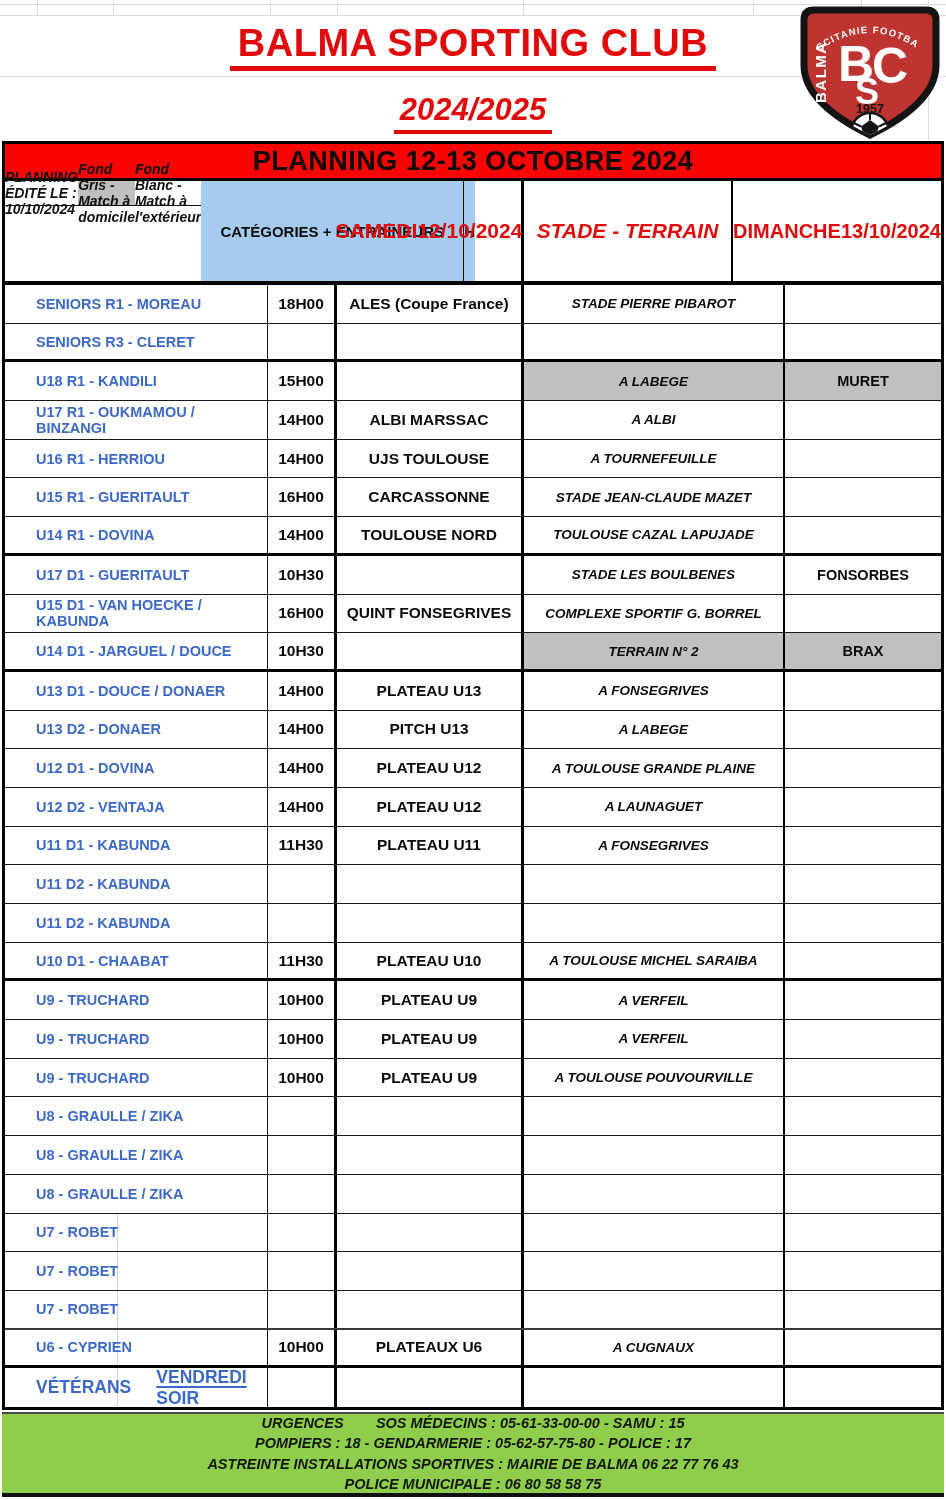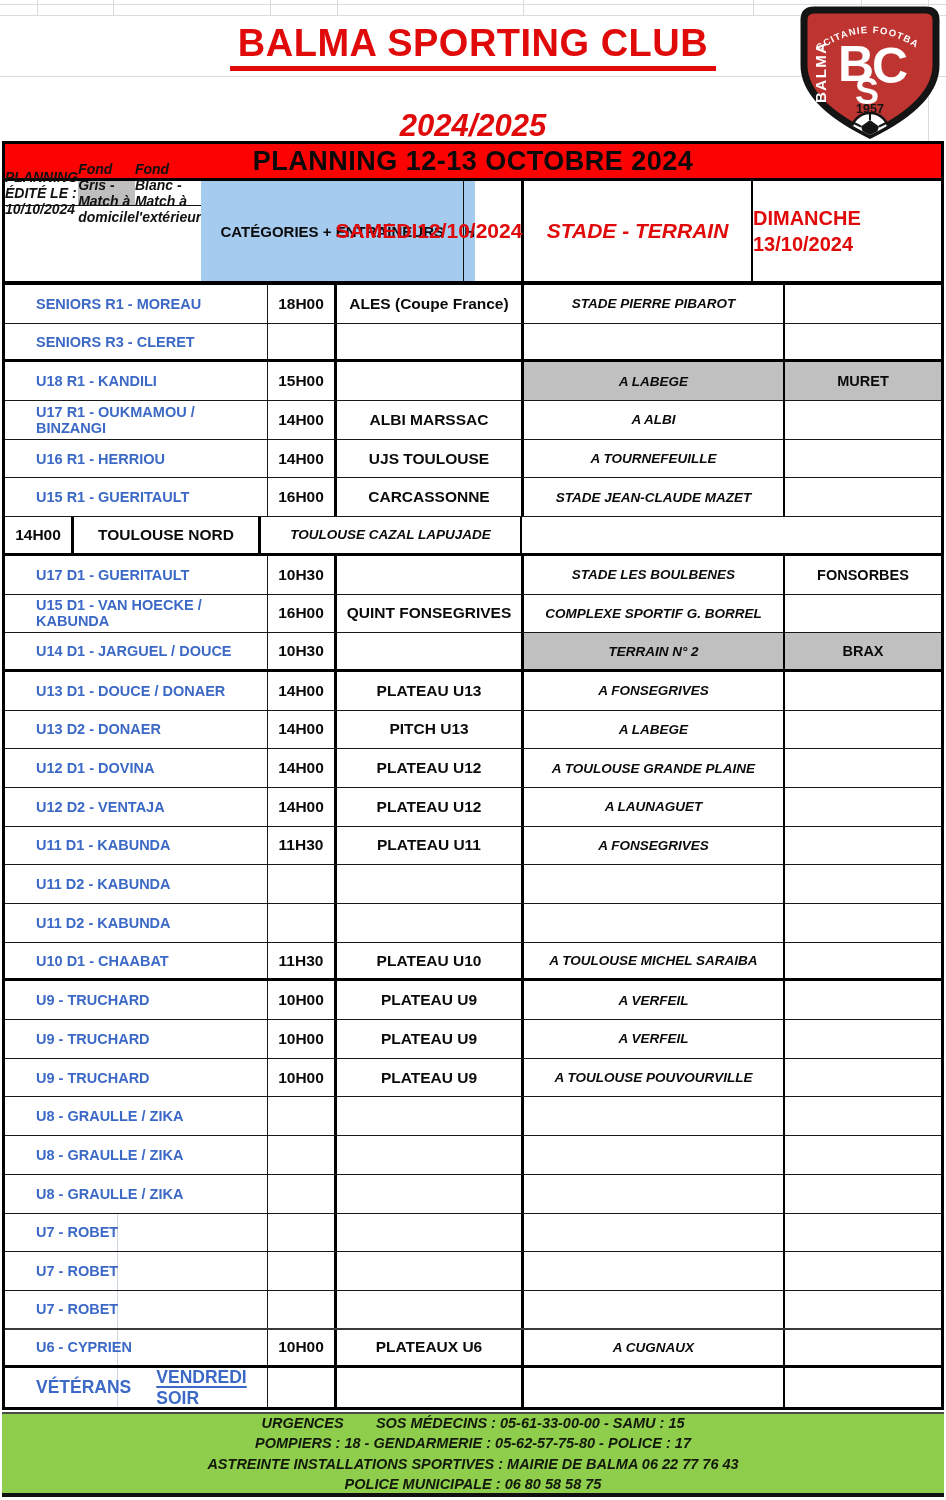--- a/index.html
+++ b/index.html
@@ -8,21 +8,21 @@
   .page{position:absolute;inset:0;background:#fff;}
 
   
   .gh{position:absolute;left:0;right:0;height:1px;background:#dcdcdc;}
   .gv{position:absolute;top:0;width:1px;background:#dcdcdc;}
 
   
   .title-wrap{position:absolute;top:22px;left:0;width:946px;text-align:center;}
   .title-text{display:inline-block;font-size:38px;font-weight:bold;color:#e00a0a;
               letter-spacing:.5px;border-bottom:5px solid #e00a0a;padding:0 8px 1px;}
-  .season-wrap{position:absolute;top:108px;left:0;width:946px;text-align:center;}
+  .season-wrap{position:absolute;top:92px;left:0;width:946px;text-align:center;}
   .season-text{display:inline-block;font-size:31px;font-weight:bold;font-style:italic;color:#e00a0a;
                border-bottom:4px solid #e00a0a;padding:0 6px 2px;}
   .logo{position:absolute;left:796px;top:4px;width:148px;height:138px;}
 
   
   .main{position:absolute;top:141px;left:2px;width:942px;box-sizing:border-box;
         border:3px solid #000;background:#fff;}
   .banner{height:37px;box-sizing:border-box;border-bottom:3px solid #000;background:#fb0303;
           display:flex;align-items:center;justify-content:center;
           font-size:27px;font-weight:bold;color:#0a0a0a;letter-spacing:.5px;}
@@ -33,21 +33,21 @@
             font-weight:bold;font-style:italic;font-size:14px;color:#111;}
   .info-row.gray{background:#bfbfbf;}
   .cat-head{flex:1;display:flex;background:#a5cbef;}
   .cat-head .cl{width:263px;box-sizing:border-box;border-right:1.8px solid #111;
                 display:flex;align-items:center;justify-content:center;font-weight:bold;font-size:15px;color:#0a0a0a;}
   .cat-head .hl{flex:1;display:flex;align-items:center;justify-content:center;font-weight:bold;font-size:15px;color:#0a0a0a;}
   .hsam{width:187px;box-sizing:border-box;border-right:3px solid #000;display:flex;flex-direction:row;
         align-items:center;justify-content:center;color:#e00a0a;font-weight:bold;font-size:21px;line-height:1.25;}
   .hstade{width:229px;box-sizing:border-box;border-right:2.4px solid #000;display:flex;align-items:center;
           justify-content:center;color:#e00a0a;font-weight:bold;font-style:italic;font-size:21px;}
-  .hdim{flex:1;display:flex;flex-direction:column;justify-content:center;
+  .hdim{flex:1;display:flex;flex-direction:row;align-items:center;justify-content:center;
         color:#e00a0a;font-weight:bold;font-size:20px;line-height:1.3;}
 
   .row{display:flex;height:38.7px;box-sizing:border-box;border-bottom:1.8px solid #181818;background:#fff;}
   .row.thick{border-bottom:3.6px solid #000;}
   .row.med{border-bottom:2.6px solid #3a3a3a;}
   .row:last-child{border-bottom:none;}
   .c{box-sizing:border-box;display:flex;align-items:center;justify-content:center;overflow:hidden;}
   .c.cat{width:263px;border-right:1.8px solid #181818;justify-content:flex-start;padding-left:6px;
          color:#3c69c6;font-weight:bold;font-size:14.5px;position:relative;}
   .c.cat .txt{position:relative;z-index:1;margin-left:25px;}
@@ -186,20 +186,23 @@
         <div class="row">
           <div class="c cat">
             <span class="txt">U15 R1 - GUERITAULT</span>
           </div>
           <div class="c h">16H00</div>
           <div class="c sam">CARCASSONNE</div>
           <div class="c stade">STADE JEAN-CLAUDE MAZET</div>
           <div class="c dim"></div>
         </div>
         <div class="row thick">
+          <div class="c cat">
+            <span class="txt">U14 R1 - DOVINA</span>
+          </div>
           <div class="c h">14H00</div>
           <div class="c sam">TOULOUSE NORD</div>
           <div class="c stade">TOULOUSE CAZAL LAPUJADE</div>
           <div class="c dim"></div>
         </div>
         <div class="row">
           <div class="c cat">
             <span class="txt">U17 D1 - GUERITAULT</span>
           </div>
           <div class="c h">10H30</div>

